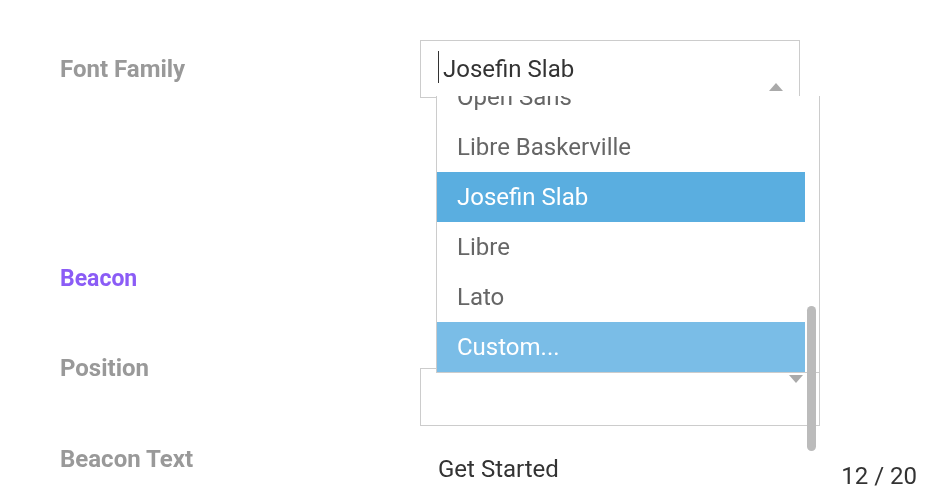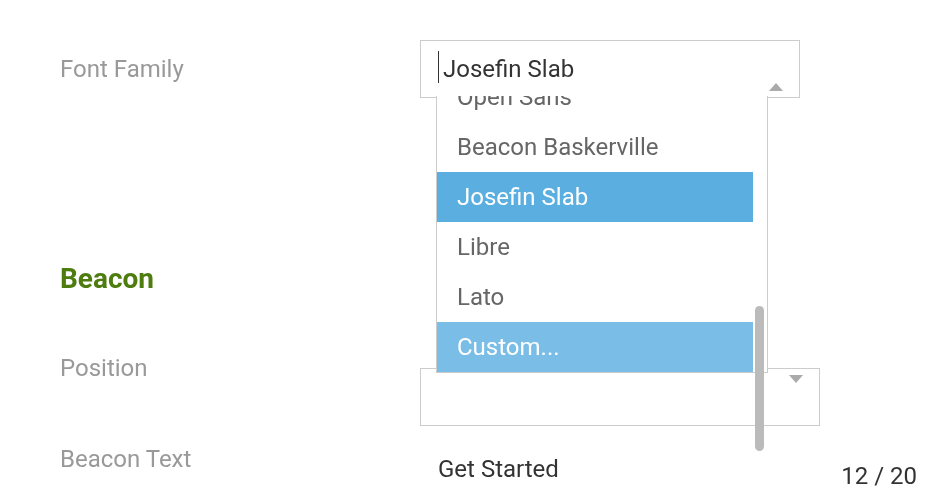--- a/index.html
+++ b/index.html
@@ -22,26 +22,26 @@
     .form-row {
       display: flex;
       align-items: center;
       margin-bottom: 40px;
       min-height: 50px;
     }
     .form-label {
       width: 360px;
       color: #999;
       font-size: 24px;
-      font-weight: 400;
+      font-weight: 700;
     }
     .form-label.bold {
-      color: #4d7c0f;
+      color: #8b5cf6;
       font-weight: 700;
-      font-size: 28px;
+      font-size: 23px;
     }
     .form-field {
       flex: 1;
       position: relative;
     }
     .select-box {
       position: relative;
       border: 1px solid #ccc;
       background: #fff;
       padding: 14px 18px;
@@ -82,21 +82,21 @@
       left: 17px;
       top: 10px;
       width: 1px;
       height: 32px;
       background: #333;
     }
     .dropdown-panel {
       position: absolute;
       top: 56px;
       left: 380px;
-      width: 332px;
+      width: 384px;
       border: 1px solid #ccc;
       border-top: none;
       background: #fff;
       z-index: 99;
       display: flex;
     }
     .dropdown-list {
       flex: 1;
       overflow: hidden;
     }
@@ -193,21 +193,21 @@
         <div class="hidden-field-text" style="color:#333; overflow:hidden;">Get Started</div>
       </div>
     </div>
   </div>
 
 </div>
 
 <div class="dropdown-panel" style="left:436px; top:96px;">
   <div class="dropdown-list">
     <div class="dropdown-option partial-top">Open Sans</div>
-    <div class="dropdown-option">Beacon Baskerville</div>
+    <div class="dropdown-option">Libre Baskerville</div>
     <div class="dropdown-option selected">Josefin Slab</div>
     <div class="dropdown-option">Libre</div>
     <div class="dropdown-option">Lato</div>
     <div class="dropdown-option highlighted">Custom...</div>
   </div>
   <div class="scrollbar-track">
     <div class="scrollbar-thumb"></div>
   </div>
 </div>
 

